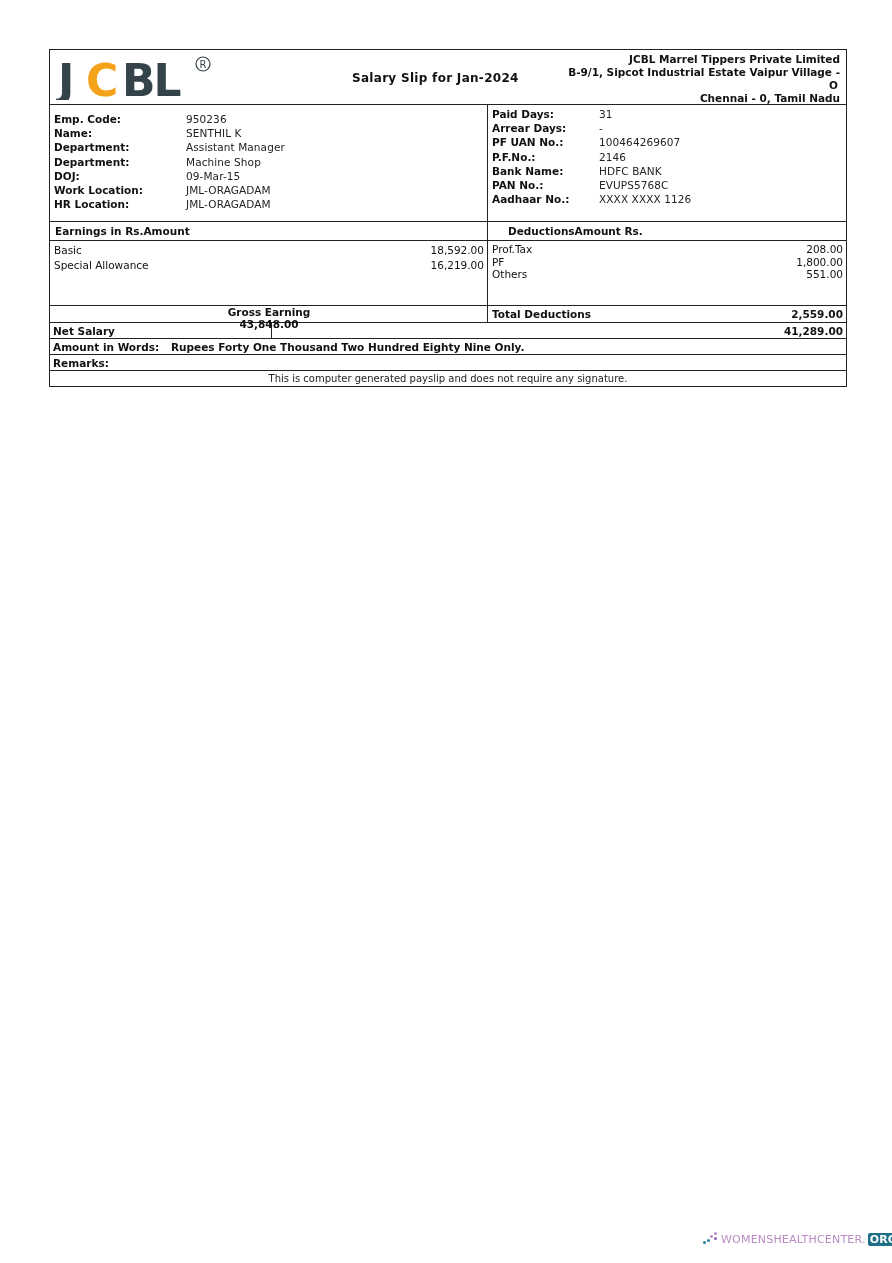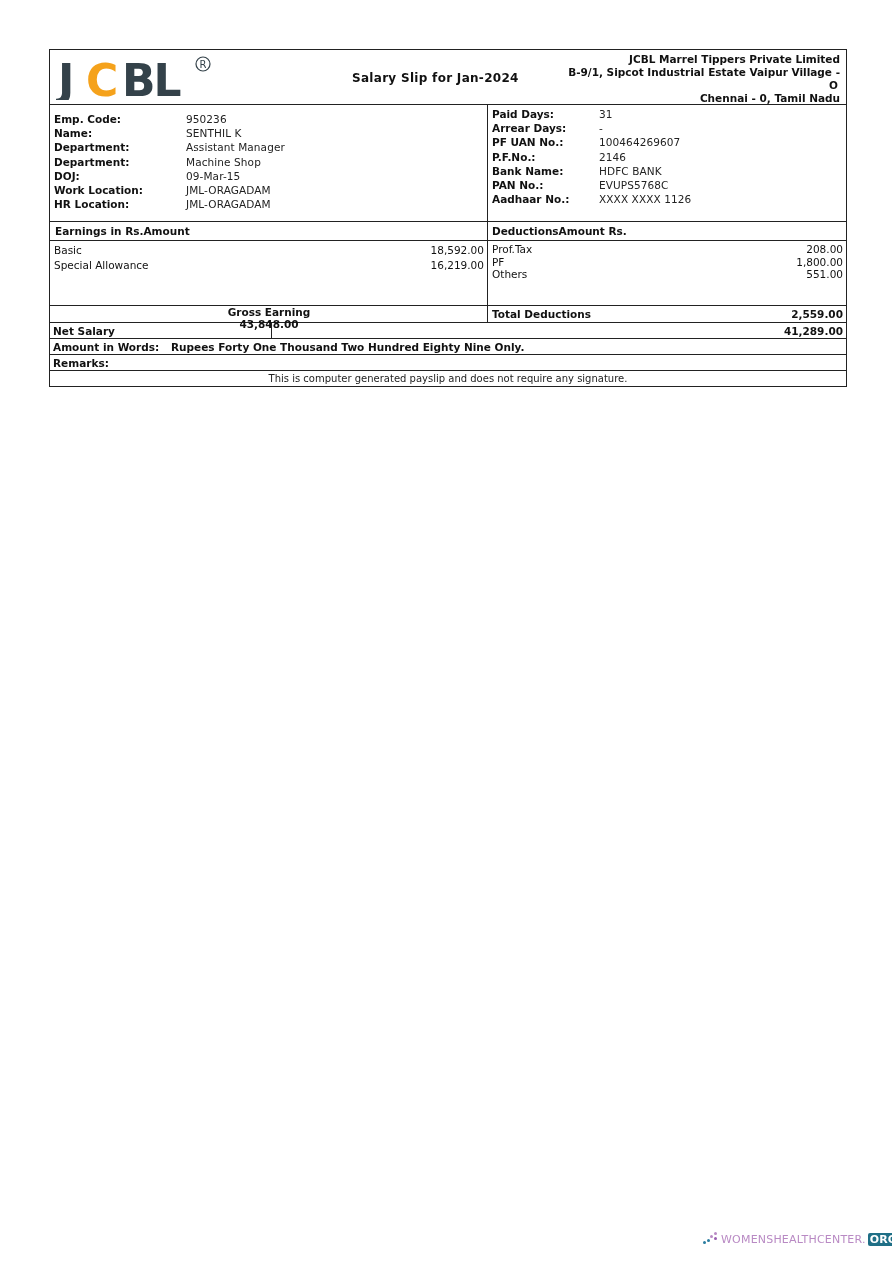--- a/index.html
+++ b/index.html
@@ -15,21 +15,21 @@
     .info { height: 117px; }
     .info-left { width: 438px; border-right: 1.5px solid #222; padding: 7px 0 0 4px; box-sizing: border-box; }
     .info-right { flex: 1; padding: 2px 0 0 4px; box-sizing: border-box; }
     .kv { display: flex; line-height: 14.2px; }
     .kv .k { font-weight: bold; width: 132px; }
     .info-right .kv .k { width: 107px; }
     .kv .v { color: #222; letter-spacing: 0.1px; }
     .earn-head { height: 19px; font-weight: bold; }
     .earn-head .left, .earn-head .right { display: flex; align-items: center; padding: 0 2px 0 5px; box-sizing: border-box; }
     .earn-head .left { width: 438px; border-right: 1.5px solid #222; }
-    .earn-head .right { flex: 1; padding-left: 4px; padding-right: 1px; }
+    .earn-head .right { flex: 1; padding-left: 4px; padding-right: 1px; margin-left: 16px; }
     .earn-body { height: 65px; }
     .earn-body .left { width: 438px; border-right: 1.5px solid #222; padding: 2px 3px 0 4px; box-sizing: border-box; }
     .earn-body .right { flex: 1; padding: 2px 3px 0 4px; box-sizing: border-box; }
     .line { display: flex; justify-content: space-between; line-height: 15px; }
     .earn-body .right .line { line-height: 12.5px; }
     .gross { height: 17px; font-weight: bold; }
     .gross .left { width: 438px; border-right: 1.5px solid #222; display: flex; justify-content: space-between; align-items: center; padding: 0 3px 0 4px; box-sizing: border-box; flex-direction: column; }
     .gross .right { flex: 1; display: flex; justify-content: space-between; align-items: center; padding: 0 3px 0 4px; box-sizing: border-box; }
     .net { height: 16px; font-weight: bold; }
     .net .left { width: 222px; border-right: 1.5px solid #222; padding-left: 3px; display: flex; align-items: center; box-sizing: border-box; }

